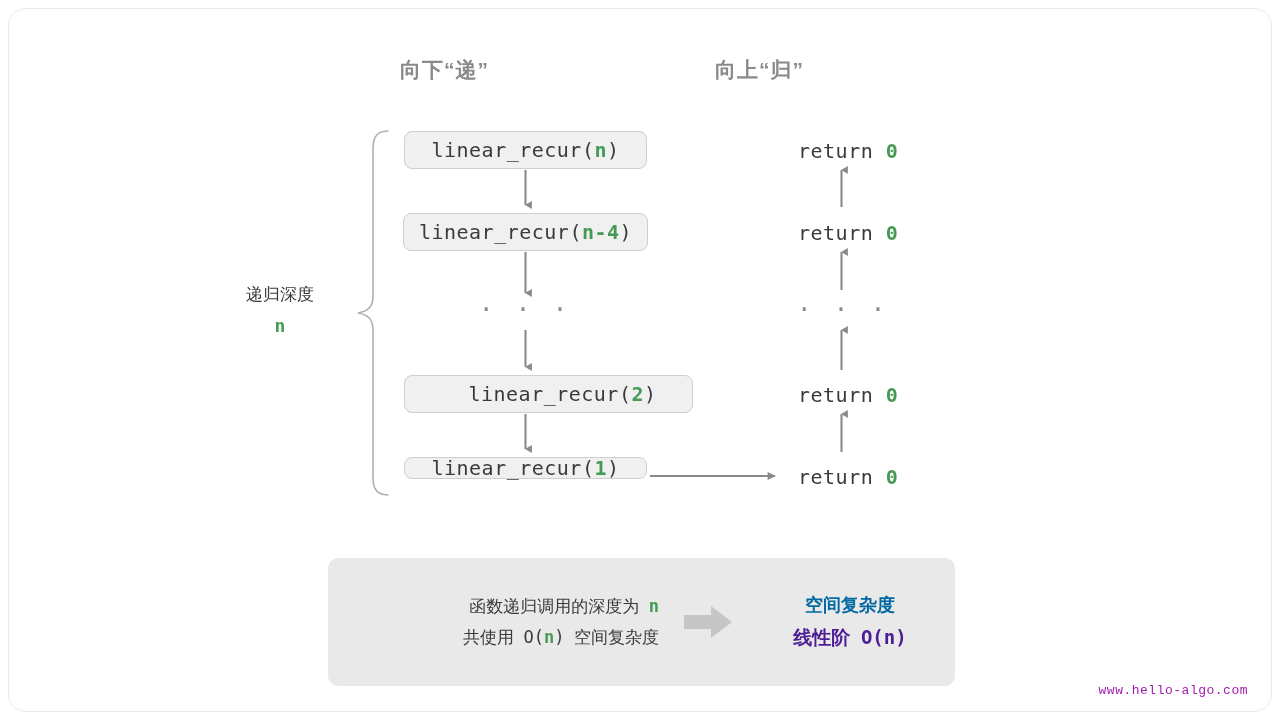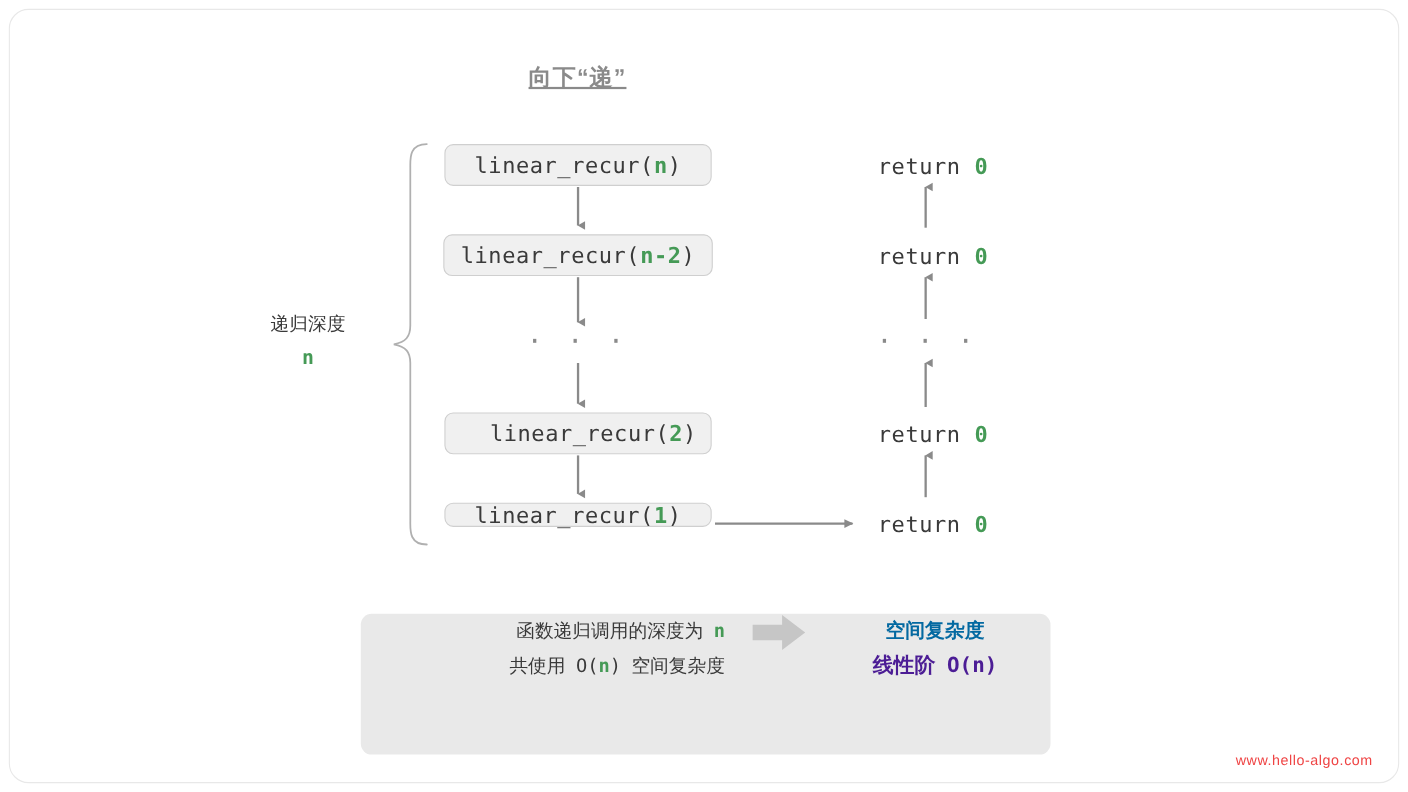--- a/index.html
+++ b/index.html
@@ -33,22 +33,21 @@
     box-sizing: border-box;
   }
 
   .col-title {
     position: absolute;
     font-size: 21px;
     font-weight: bold;
     color: #8a8a8a;
     letter-spacing: 1px;
     white-space: nowrap;
-    text-align: center;
-    text-decoration: underline;
+    text-align: left;
   }
   #title-down { left: 400px; top: 56px; width: 250px; }
   #title-up   { left: 715px; top: 56px; width: 250px; }
 
   .callbox {
     position: absolute;
     background: #f0f0f0;
     border: 1px solid #cfcfcf;
     border-radius: 8px;
     box-sizing: border-box;
@@ -58,21 +57,21 @@
     display: flex;
     align-items: center;
     justify-content: center;
     white-space: nowrap;
     letter-spacing: 0.5px;
   }
   .callbox .arg { color: #459a56; font-weight: bold; }
 
   #box-n    { left: 404px; top: 131px; width: 243px; height: 38px; }
   #box-n1   { left: 403px; top: 213px; width: 245px; height: 38px; }
-  #box-2    { left: 404px; top: 375px; width: 243px; height: 38px; padding-left: 28px; }
+  #box-2    { left: 404px; top: 375px; width: 289px; height: 38px; padding-left: 28px; }
   #box-1    { left: 404px; top: 457px; width: 243px; height: 22px; }
 
   .dots-left {
     position: absolute;
     left: 460px; top: 296px; width: 130px;
     text-align: center;
     font-family: "DejaVu Sans Mono", "Liberation Mono", monospace;
     font-size: 24px;
     color: #8a8a8a;
     letter-spacing: 4px;
@@ -130,21 +129,21 @@
   }
 
   #summary-box {
     position: absolute;
     left: 328px; top: 558px;
     width: 627px; height: 128px;
     background: #e9e9e9;
     border-radius: 10px;
     box-sizing: border-box;
     display: flex;
-    align-items: flex-start;
+    align-items: center;
   }
   #summary-left {
     width: 345px;
     text-align: right;
     padding-right: 14px;
     font-size: 17px;
     color: #3a3a3a;
     line-height: 1.85;
     box-sizing: border-box;
   }
@@ -181,41 +180,42 @@
     font-weight: bold;
     color: #4c1d95;
   }
   #summary-right .val .mono {
     font-family: "DejaVu Sans Mono", "Liberation Mono", monospace;
   }
 
   #watermark {
     position: absolute;
     right: 32px; bottom: 22px;
-    font-family: Liberation Sans, sans-serif;
+    font-family: Liberation Mono, monospace;
     font-size: 13px;
-    color: #ef4444;
+    color: #a21caf;
     letter-spacing: 0.5px;
   }
 
   svg.overlay {
     position: absolute;
     left: 0; top: 0;
     width: 1280px; height: 720px;
     pointer-events: none;
   }
 </style>
 </head>
 <body>
 
 <div id="canvas">
 
   <div id="card-frame"></div>
 
   <div class="col-title" id="title-down">向下“递”</div>
+  <div class="col-title" id="title-up">向上“归”</div>
 
   <svg class="overlay" viewBox="0 0 1280 720" xmlns="http://www.w3.org/2000/svg">
     <defs>
       <marker id="ah-down" markerWidth="9" markerHeight="9" refX="4.5" refY="7.2" orient="auto" markerUnits="userSpaceOnUse">
         <path d="M0.6,0.8 L4.5,7.6 L8.4,0.8 Z" fill="#8a8a8a"></path>
       </marker>
       <marker id="ah-up" markerWidth="9" markerHeight="9" refX="4.5" refY="1.6" orient="auto" markerUnits="userSpaceOnUse">
         <path d="M0.6,8.0 L4.5,1.2 L8.4,8.0 Z" fill="#8a8a8a"></path>
       </marker>
       <marker id="ah-right" markerWidth="10" markerHeight="9" refX="8.2" refY="4.5" orient="auto" markerUnits="userSpaceOnUse">
@@ -258,21 +258,21 @@
                L373,296 C373,306 369,311 358,313
                C369,315 373,320 373,330
                L373,474 C373,482 372,495 388,495"></path>
     </g>
   </svg>
 
   <div class="callbox" id="box-n">
     <span><span>linear_recur(</span><span class="arg">n</span><span>)</span></span>
   </div>
   <div class="callbox" id="box-n1">
-    <span><span>linear_recur(</span><span class="arg">n-2</span><span>)</span></span>
+    <span><span>linear_recur(</span><span class="arg">n-4</span><span>)</span></span>
   </div>
   <div class="callbox" id="box-2">
     <span><span>linear_recur(</span><span class="arg">2</span><span>)</span></span>
   </div>
   <div class="callbox" id="box-1">
     <span><span>linear_recur(</span><span class="arg">1</span><span>)</span></span>
   </div>
 
   <div class="dots-left">· · ·</div>
   <div class="dots-right">· · ·</div>

